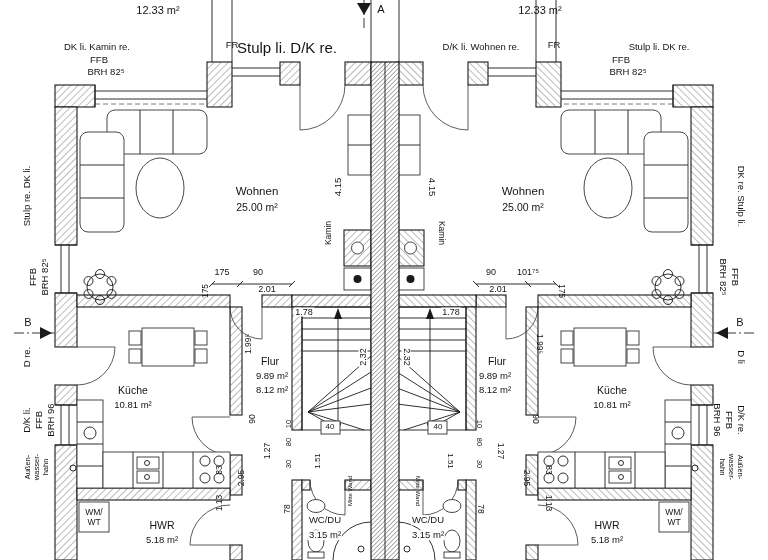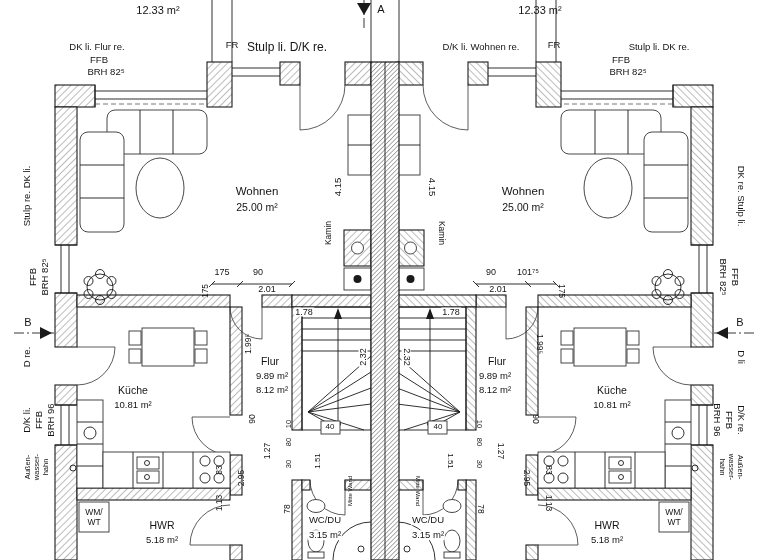--- a/index.html
+++ b/index.html
@@ -202,23 +202,23 @@
       <line class="thin" x1="399" y1="0" x2="399" y2="62"></line>
       <line class="dashdot" x1="364" y1="0" x2="364" y2="28"></line>
       <polygon class="blk" points="357,3 371,3 364,15"></polygon>
     </g>
   </svg>
 
   <div id="labels">
       <span class="lbl" style="left: 158px; top: 10px; font-size: 11px; transform: translate(-50%, -50%) rotate(0deg);">12.33 m²</span>
       <span class="lbl" style="left: 540px; top: 10px; font-size: 11px; transform: translate(-50%, -50%) rotate(0deg);">12.33 m²</span>
       <span class="lbl" style="left: 381px; top: 9px; font-size: 11px; transform: translate(-50%, -50%) rotate(0deg);">A</span>
-      <span class="lbl" style="left: 97px; top: 47px; font-size: 9.5px; transform: translate(-50%, -50%) rotate(0deg);">DK li. Flur re.</span>
+      <span class="lbl" style="left: 97px; top: 47px; font-size: 9.5px; transform: translate(-50%, -50%) rotate(0deg);">DK li. Kamin re.</span>
       <span class="lbl" style="left: 232px; top: 45px; font-size: 9.5px; transform: translate(-50%, -50%) rotate(0deg);">FR</span>
-      <span class="lbl" style="left: 287px; top: 47px; font-size: 12px; transform: translate(-50%, -50%) rotate(0deg);">Stulp li. D/K re.</span>
+      <span class="lbl" style="left: 287px; top: 47px; font-size: 15px; transform: translate(-50%, -50%) rotate(0deg);">Stulp li. D/K re.</span>
       <span class="lbl" style="left: 481px; top: 47px; font-size: 9.5px; transform: translate(-50%, -50%) rotate(0deg);">D/K li. Wohnen re.</span>
       <span class="lbl" style="left: 554px; top: 45px; font-size: 9.5px; transform: translate(-50%, -50%) rotate(0deg);">FR</span>
       <span class="lbl" style="left: 659px; top: 47px; font-size: 9.5px; transform: translate(-50%, -50%) rotate(0deg);">Stulp li. DK re.</span>
       <span class="lbl" style="left: 99px; top: 60px; font-size: 9.5px; transform: translate(-50%, -50%) rotate(0deg);">FFB</span>
       <span class="lbl" style="left: 106px; top: 72px; font-size: 9.5px; transform: translate(-50%, -50%) rotate(0deg);">BRH 82⁵</span>
       <span class="lbl" style="left: 621px; top: 60px; font-size: 9.5px; transform: translate(-50%, -50%) rotate(0deg);">FFB</span>
       <span class="lbl" style="left: 628px; top: 72px; font-size: 9.5px; transform: translate(-50%, -50%) rotate(0deg);">BRH 82⁵</span>
       <span class="lbl" style="left: 257px; top: 192px; font-size: 11.5px; transform: translate(-50%, -50%) rotate(0deg);">Wohnen</span>
       <span class="lbl" style="left: 257px; top: 207px; font-size: 10.5px; transform: translate(-50%, -50%) rotate(0deg);">25.00 m²</span>
       <span class="lbl" style="left: 523px; top: 192px; font-size: 11.5px; transform: translate(-50%, -50%) rotate(0deg);">Wohnen</span>

